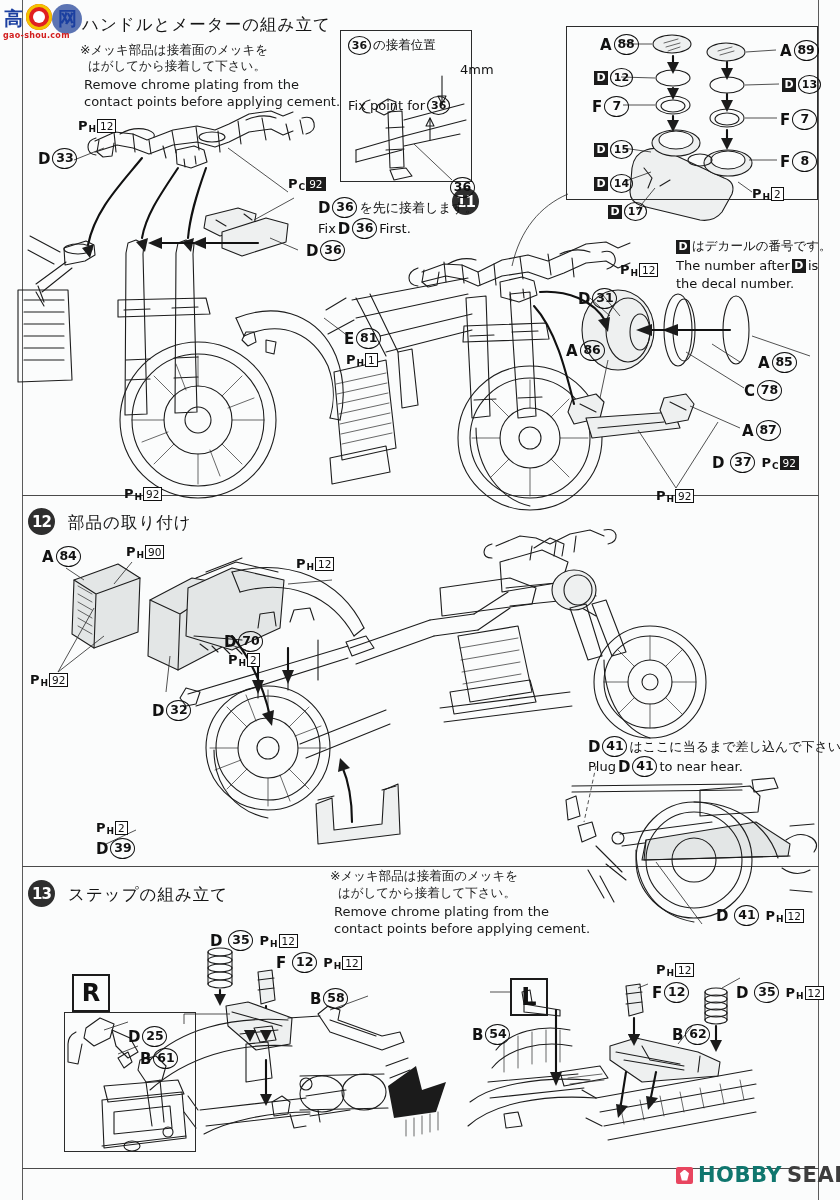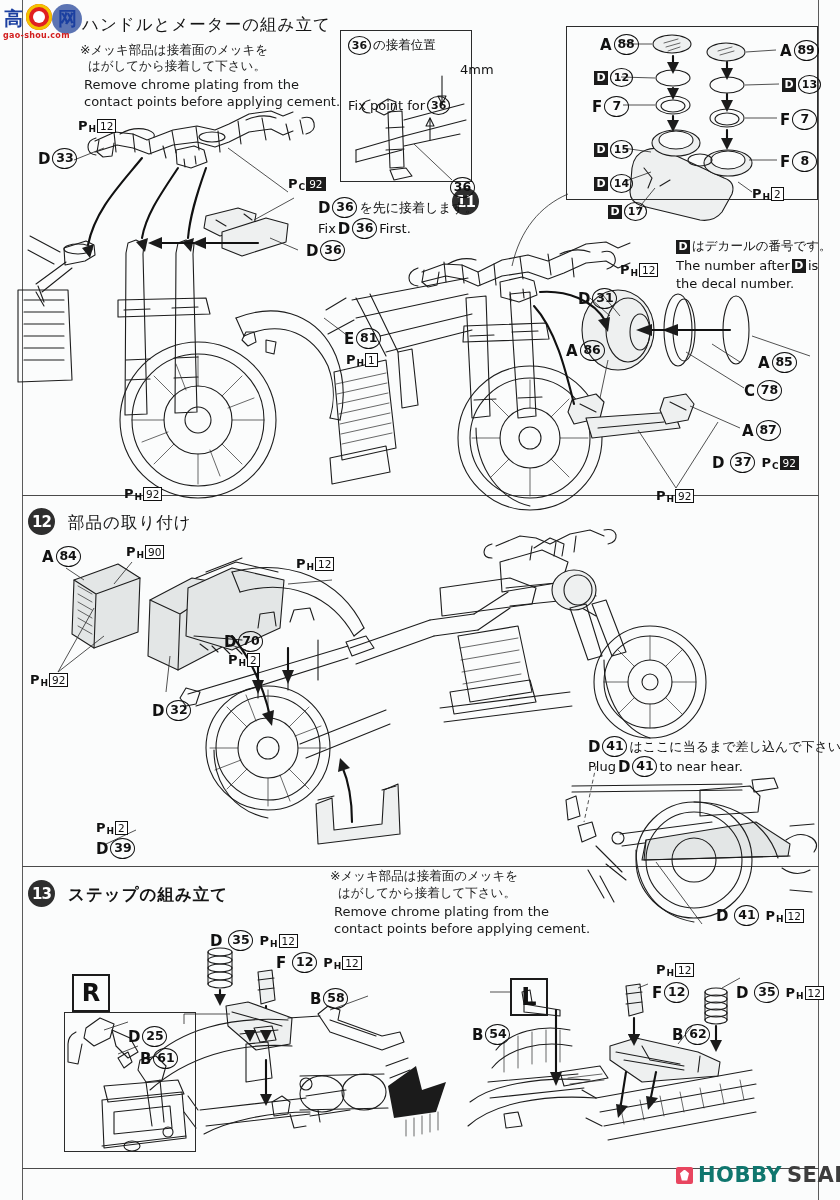--- a/index.html
+++ b/index.html
@@ -813,21 +813,21 @@
     <span class="ltr">D</span>
     <span class="circ">41</span>
     <span class="ptag" style="position:static;">
       <span class="p">P</span>
         <span class="sub">H</span>
         <span class="num">12</span>
     </span>
   </div>
 
   <div class="step" style="left:28px;top:880px;">13</div>
-  <div class="sec-title jp" style="left:68px;top:884px;font-weight:bold;">ステップの組み立て</div>
+  <div class="sec-title jp" style="left:68px;top:884px;">ステップの組み立て</div>
 
   <div class="rl-box" style="left:72px;top:974px;">R</div>
   <div class="rl-box" style="left:510px;top:978px;">L</div>
 
   <div class="boxed" style="left:64px;top:1012px;width:130px;height:138px;"></div>
 
   <div class="lab" style="left:210px;top:930px;gap:6px;">
     <span class="ltr">D</span>
     <span class="circ">35</span>
     <span class="ptag" style="position:static;">

